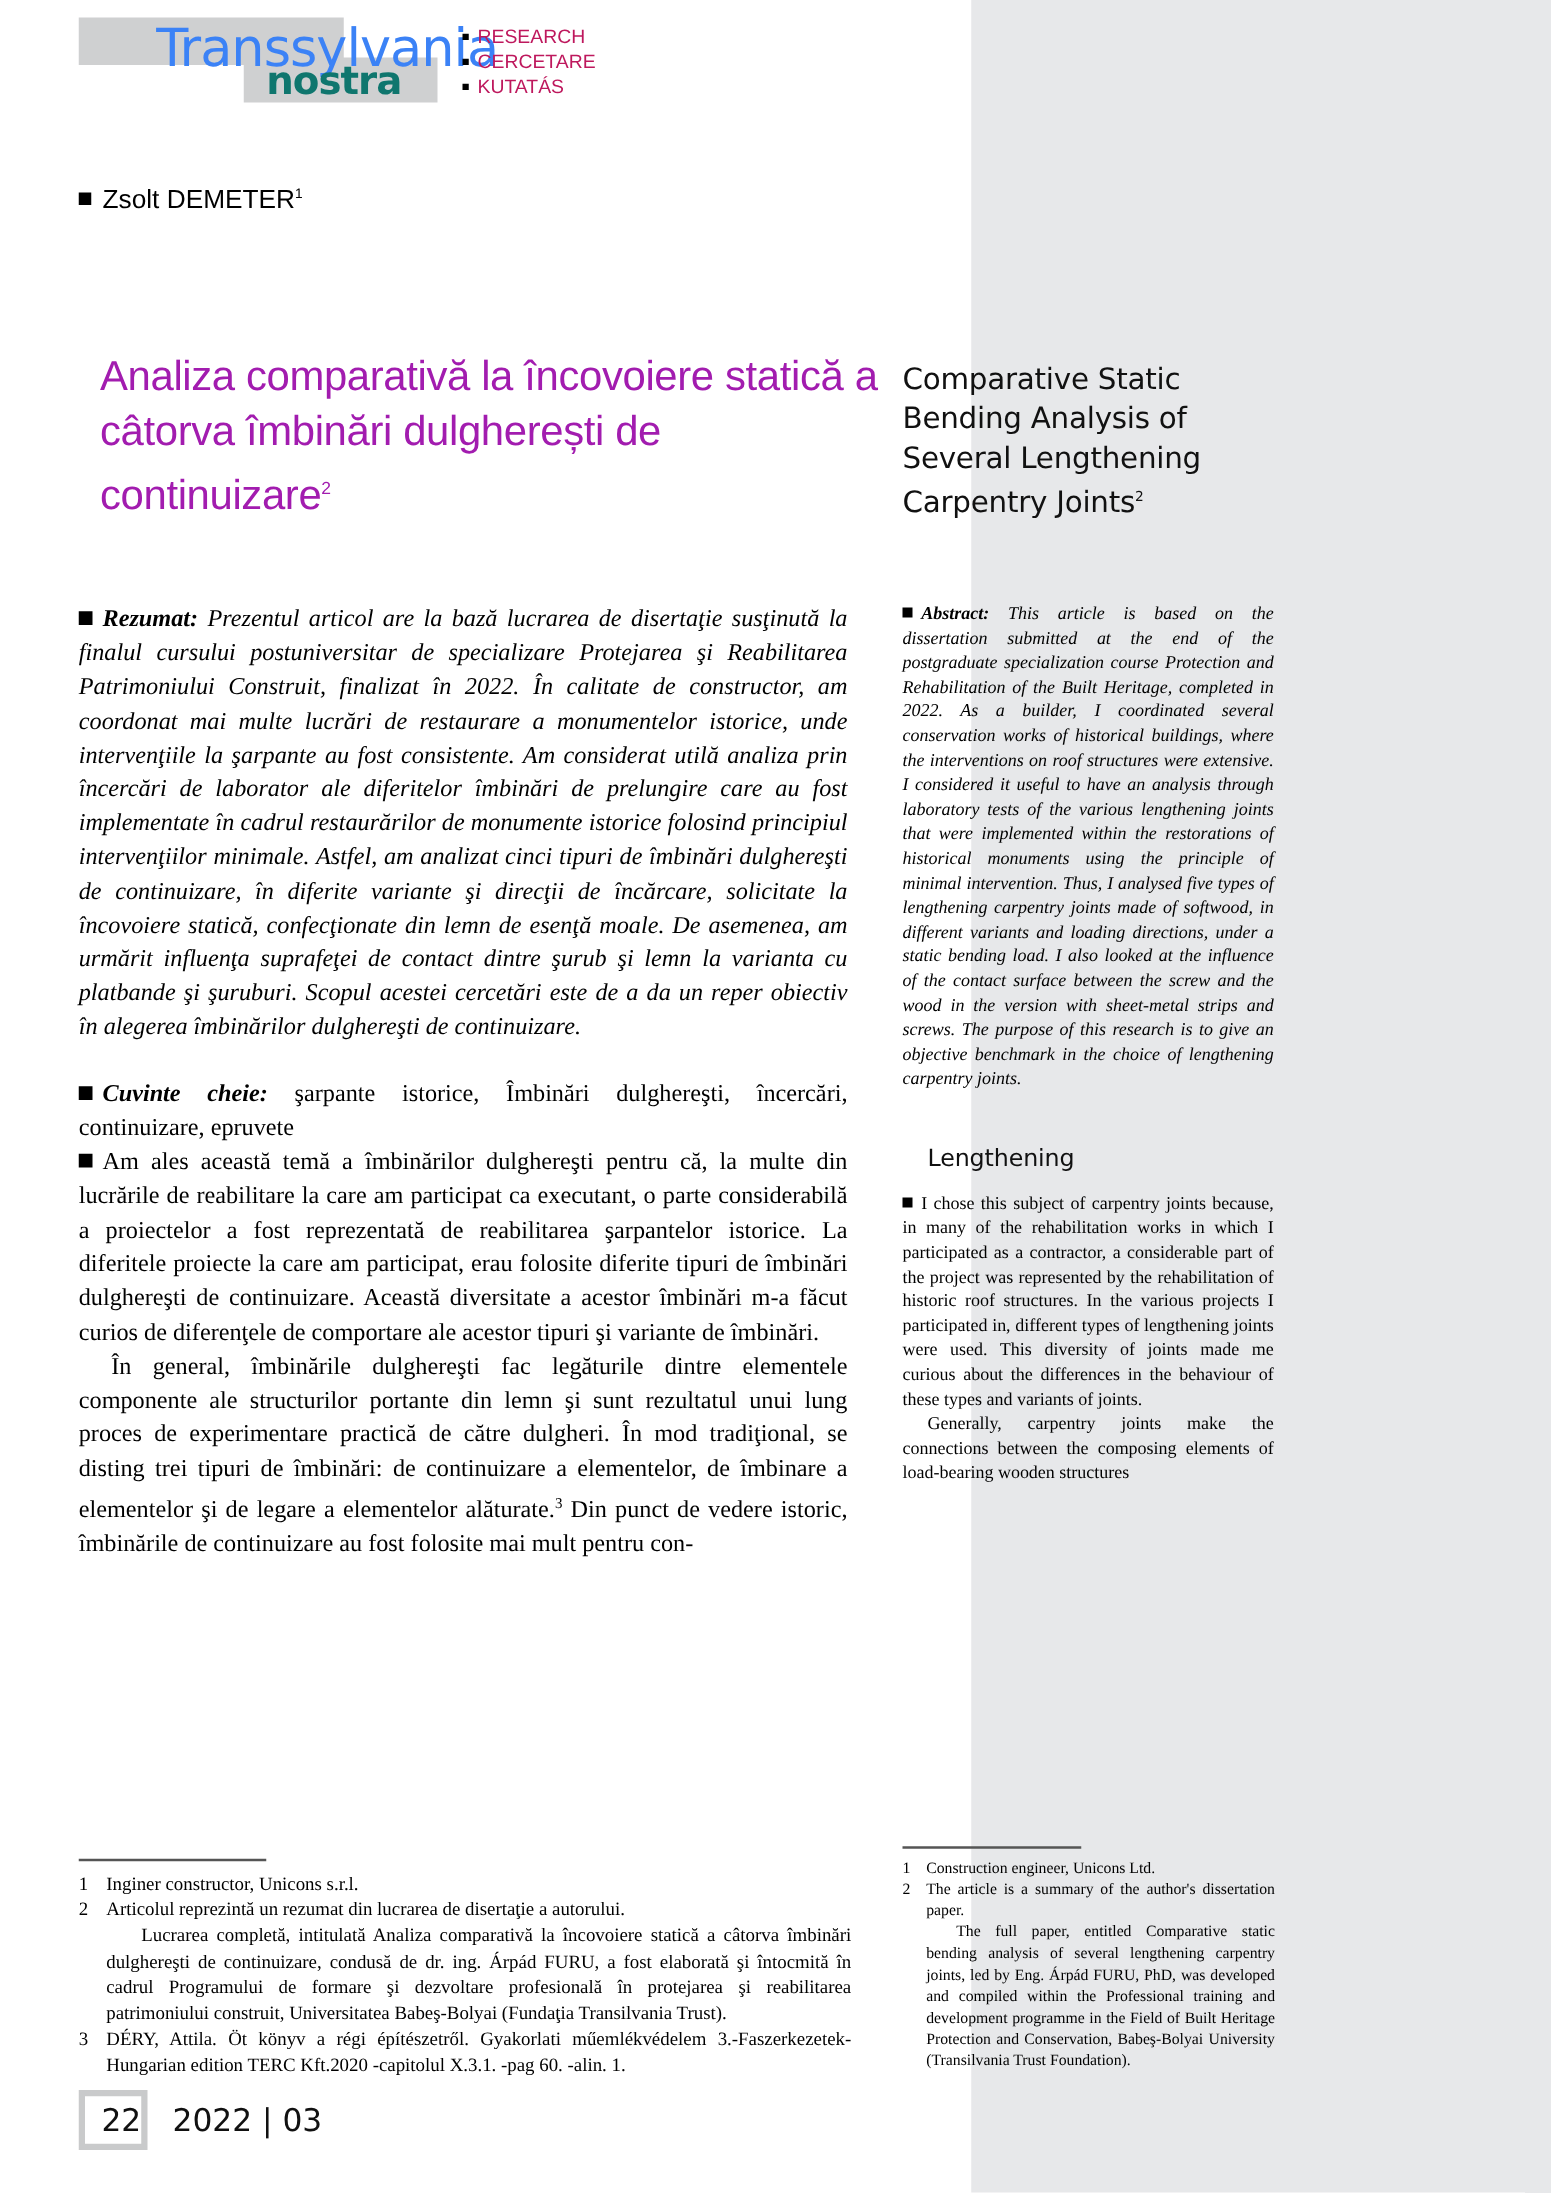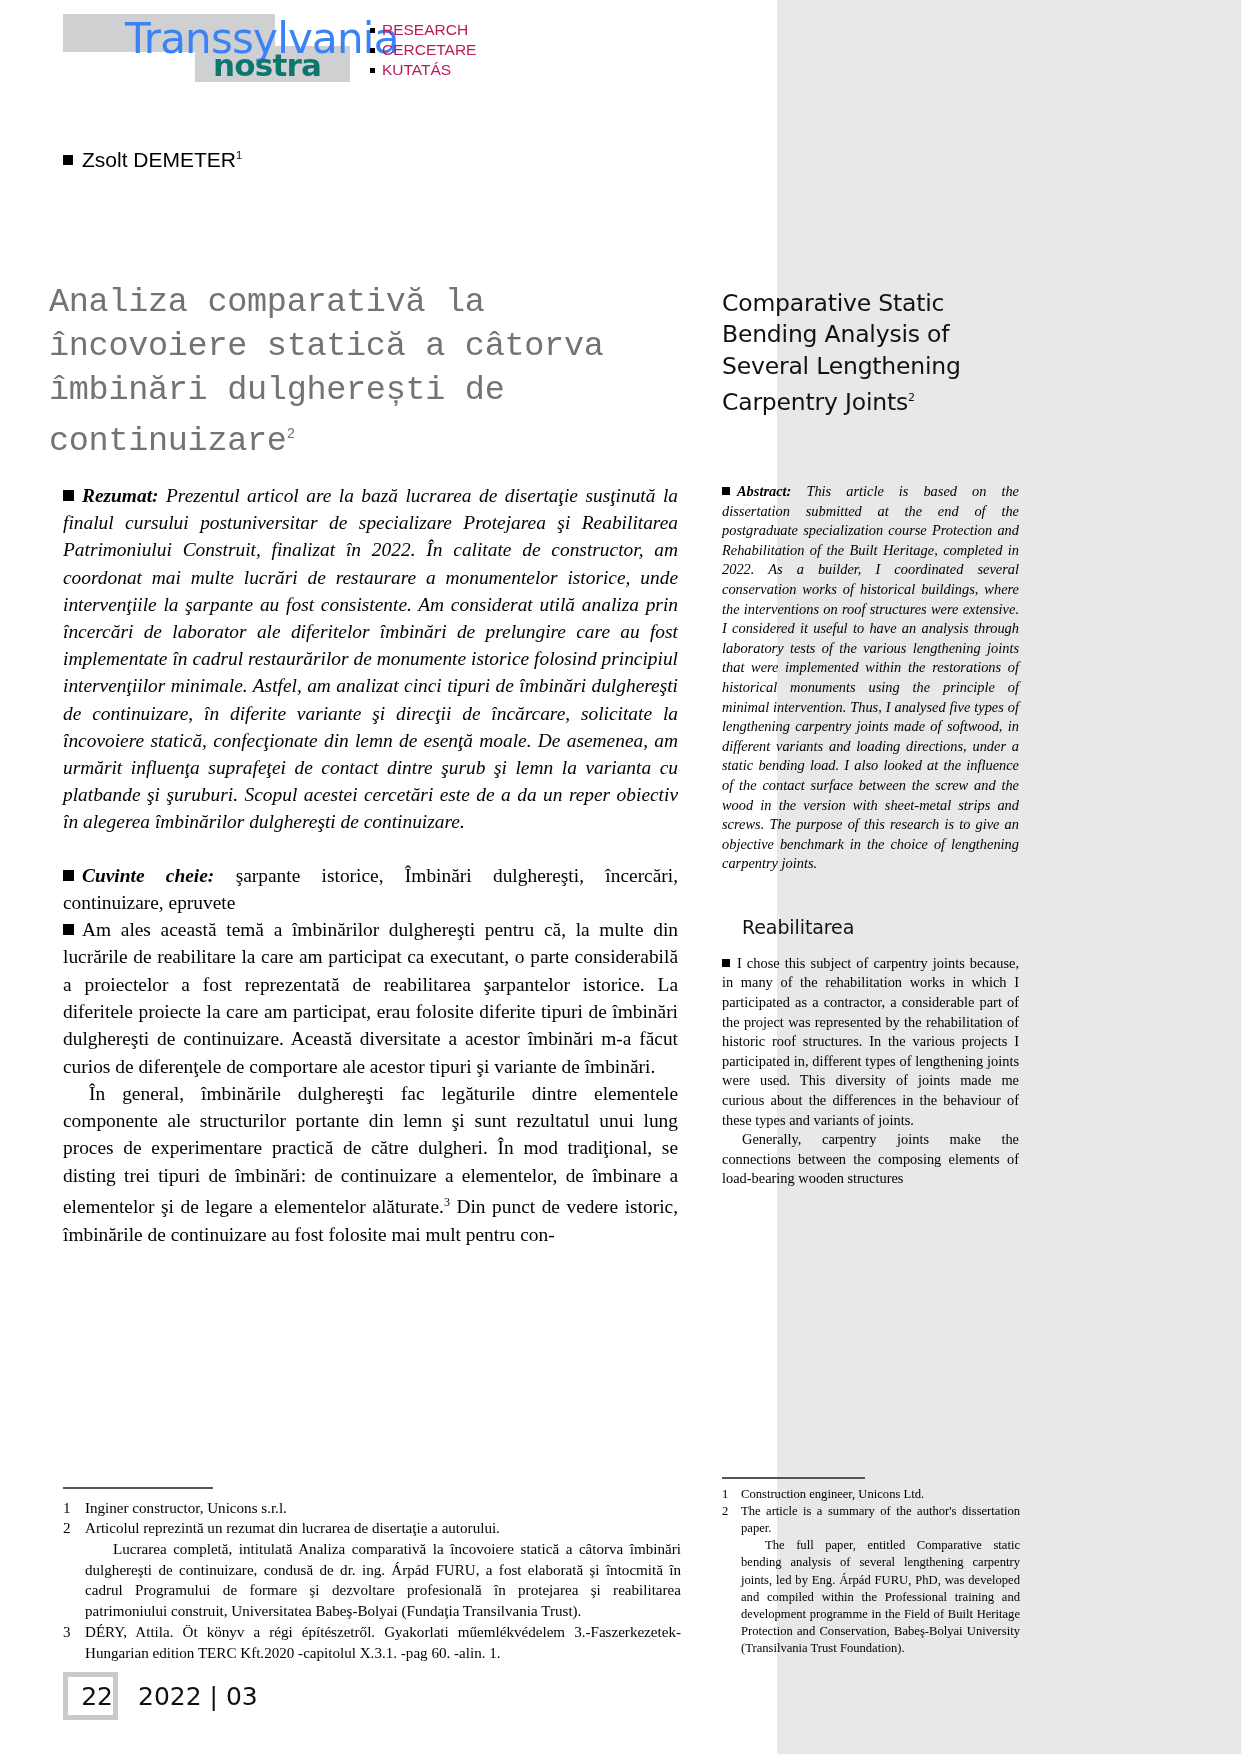--- a/index.html
+++ b/index.html
@@ -92,28 +92,28 @@
     width: 10px; height: 10px;
     background: #000;
     margin-right: 9px;
     vertical-align: 2px;
   }
   .author sup { font-size: 11px; vertical-align: super; }
 
   
   .title-ro {
     position: absolute;
-    left: 49px; top: 258px;
+    left: 80px; top: 258px;
     width: 640px;
-    font-family: Liberation Mono, monospace;
+    font-family: Liberation Sans, sans-serif;
     font-weight: 400;
     font-size: 33.5px;
     line-height: 44px;
     letter-spacing: -0.3px;
-    color: #737373;
+    color: #a21caf;
   }
   .title-ro sup { font-size: 14px; vertical-align: super; font-weight: 400; }
 
   .title-en {
     position: absolute;
     left: 722px; top: 272px;
     width: 260px;
     font-family: "DejaVu Sans", sans-serif;
     font-weight: 400;
     font-size: 23.5px;
@@ -376,21 +376,21 @@
   </div>
   <span class="pagefoot-issue">2022 | 03</span>
 </div>
 
 <div class="col-right">
   <p class="abstract-en">
     <span class="sq-para-sm"></span><span class="lead">Abstract:</span> <span>This article is based on the dissertation submitted at the end of the postgraduate specialization course Protection and Rehabilitation of the Built Heritage, completed in 2022. As a builder, I coordinated several conservation works of historical buildings, where the interventions on roof structures were extensive. I considered it useful to have an analysis through laboratory tests of the various lengthening joints that were implemented within the restorations of historical monuments using the principle of minimal intervention. Thus, I analysed five types of lengthening carpentry joints made of softwood, in different variants and loading directions, under a static bending load. I also looked at the influence of the contact surface between the screw and the wood in the version with sheet-metal strips and screws. The purpose of this research is to give an objective benchmark in the choice of lengthening carpentry joints.</span>
   </p>
 
 
-  <h2 class="h2-en">Reabilitarea</h2>
+  <h2 class="h2-en">Lengthening</h2>
 
   <p class="body-en">
     <span class="sq-para-sm"></span><span>I chose this subject of carpentry joints because, in many of the rehabilitation works in which I participated as a contractor, a considerable part of the project was represented by the rehabilitation of historic roof structures. In the various projects I participated in, different types of lengthening joints were used. This diversity of joints made me curious about the differences in the behaviour of these types and variants of joints.</span>
   </p>
 
   <p class="body-en indent">Generally, carpentry joints make the connections between the composing elements of load-bearing wooden structures</p>
 </div>
 
 <div class="footnotes-right">
   <div class="fn-rule-r"></div>

